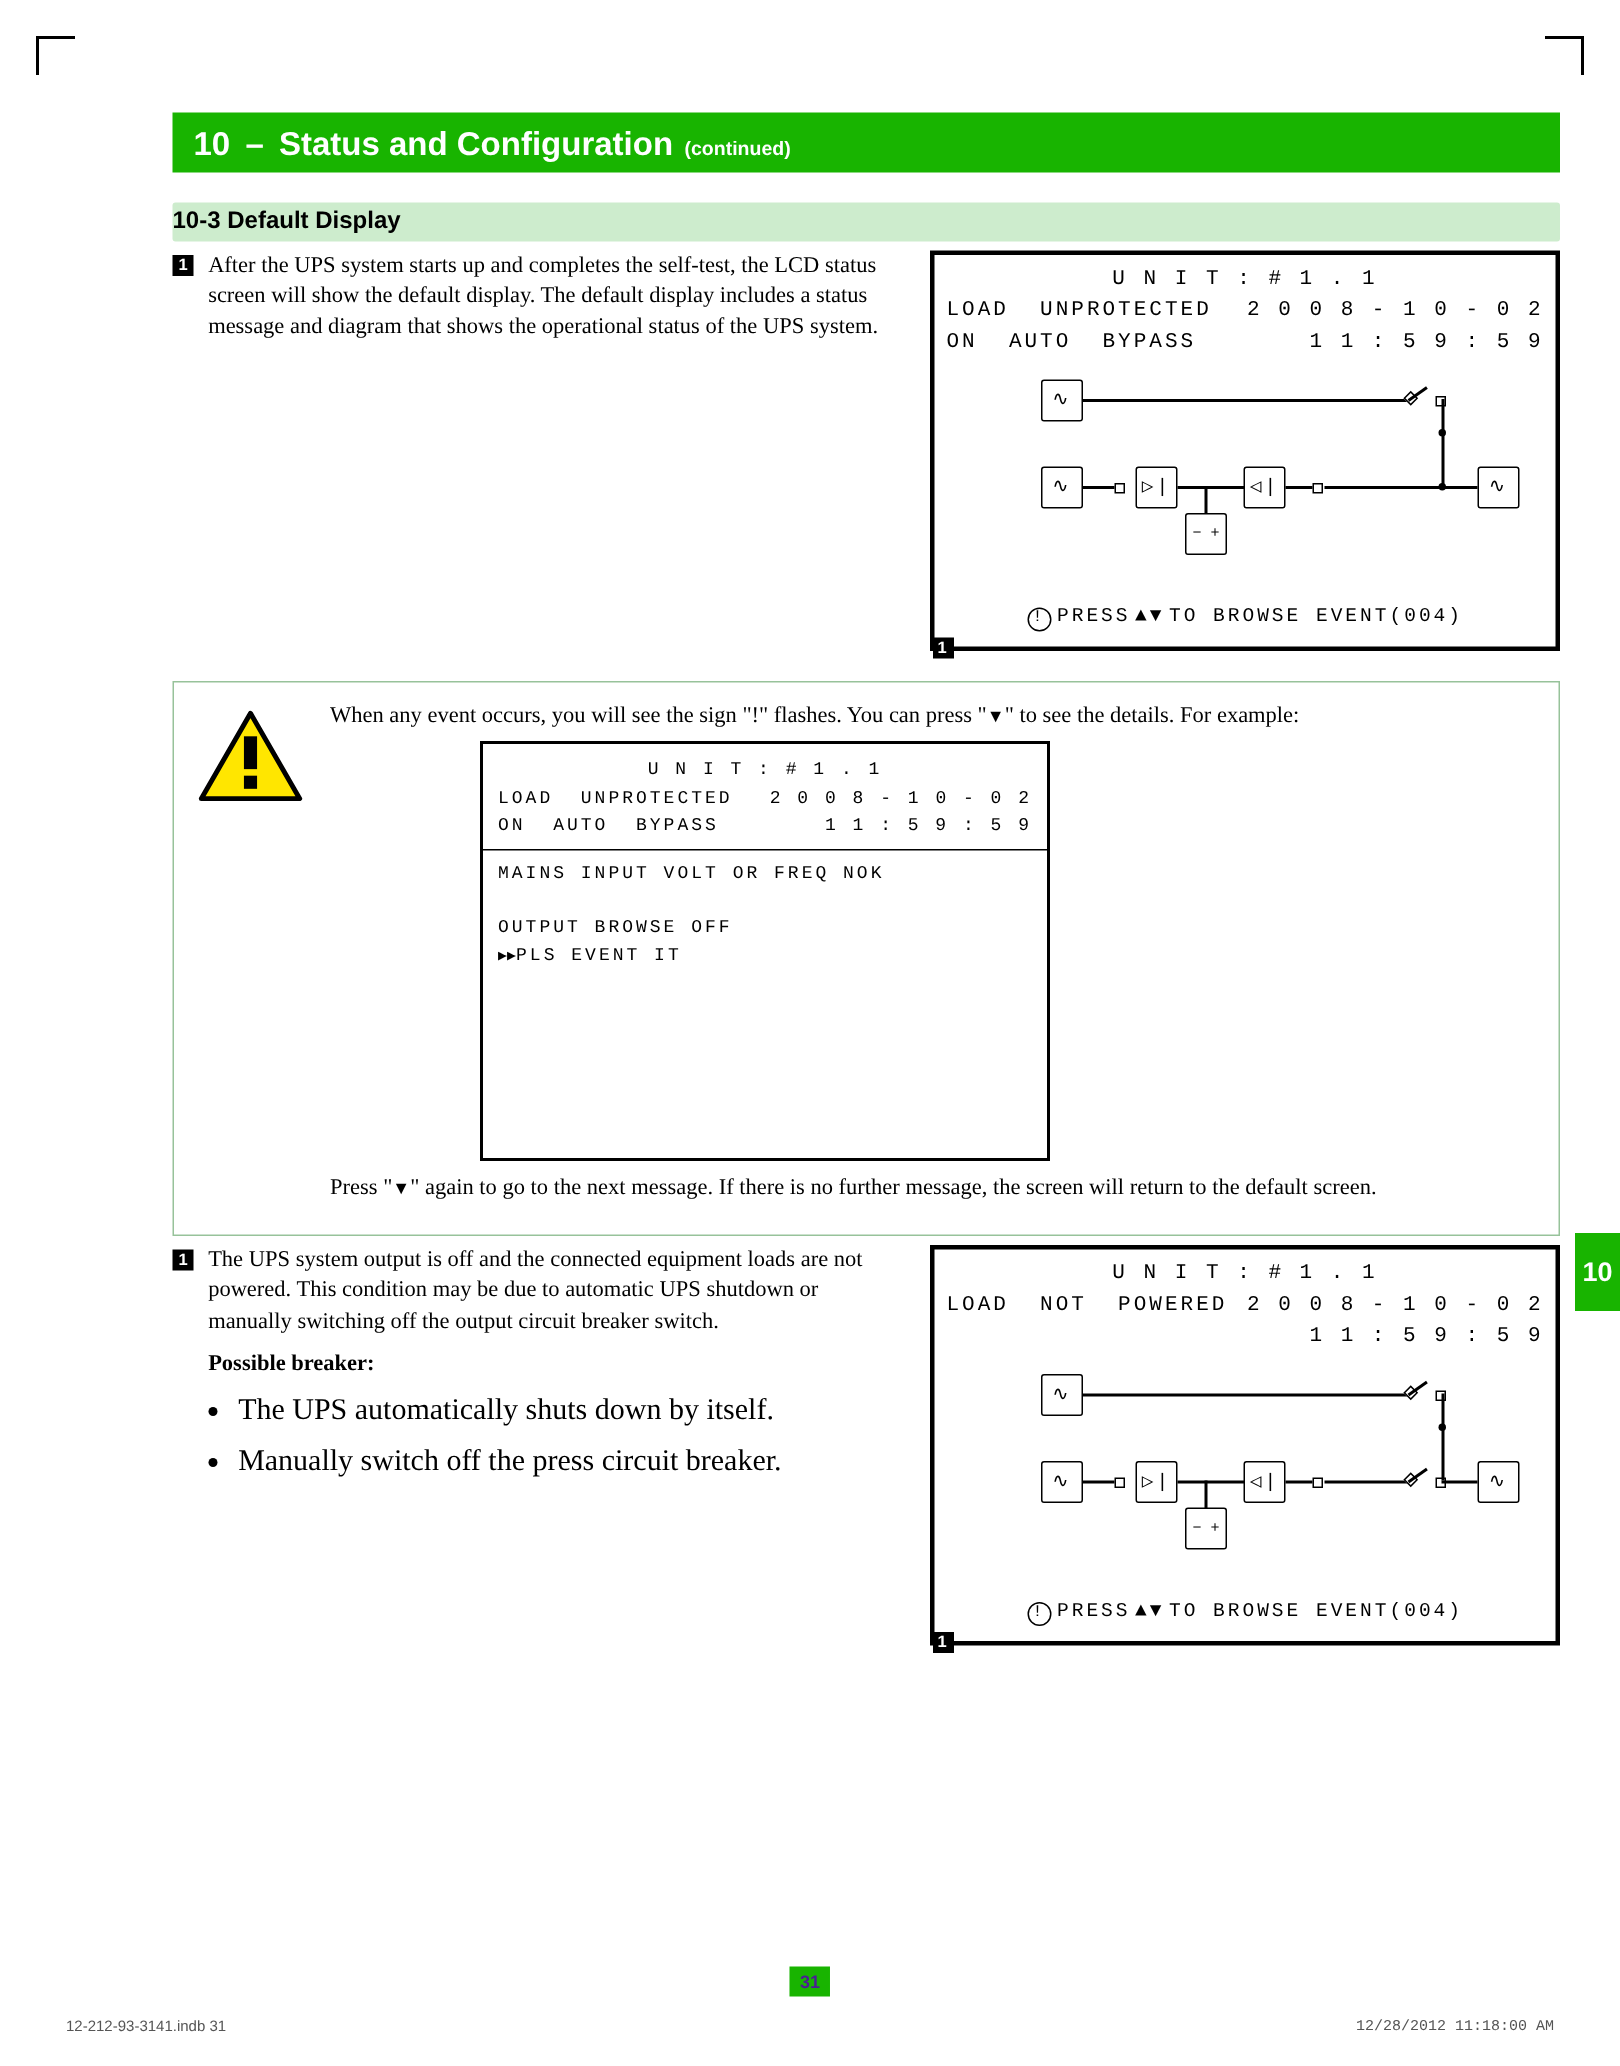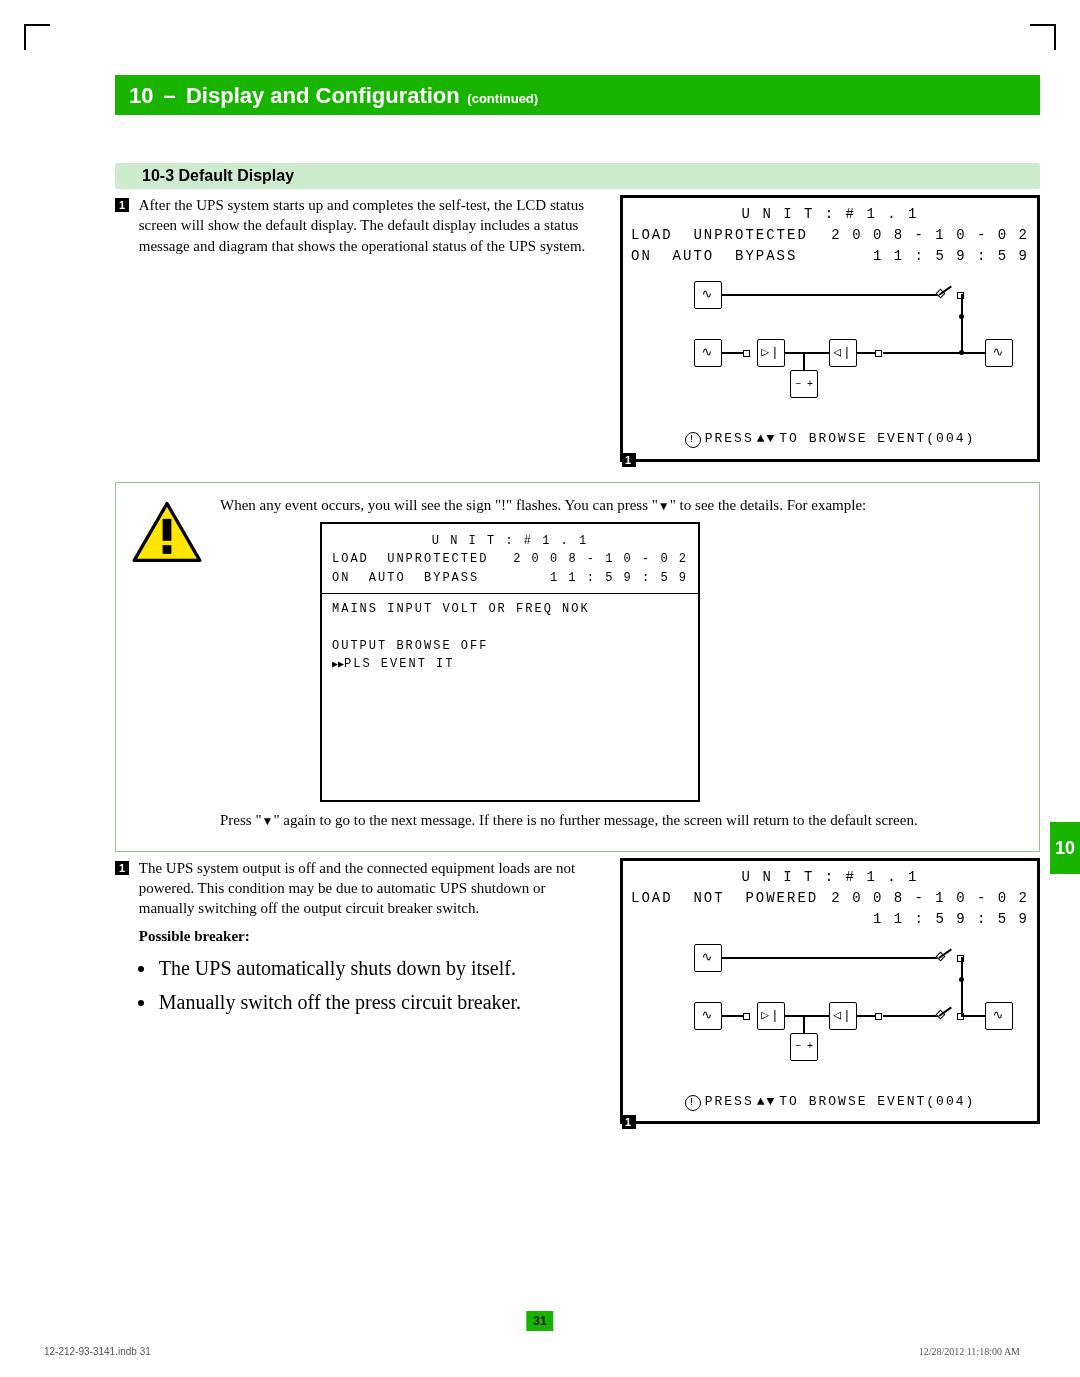--- a/index.html
+++ b/index.html
@@ -7,21 +7,21 @@
   .crop{position:absolute;background:#000}
   .crop.tl-h{left:24px;top:24px;width:26px;height:2px}
   .crop.tl-v{left:24px;top:24px;width:2px;height:26px}
   .crop.tr-h{right:24px;top:24px;width:26px;height:2px}
   .crop.tr-v{right:24px;top:24px;width:2px;height:26px}
   .content{position:absolute;left:115px;right:40px;top:75px;bottom:60px}
   .chapter-bar{background:#18b400;color:#fff;padding:8px 14px 6px;font-family:Arial,Helvetica,sans-serif;font-weight:bold}
   .chapter-bar .num{font-size:22px}
   .chapter-bar .title{font-size:22px;margin-left:4px}
   .chapter-bar .cont{font-size:13px;margin-left:4px}
-  .sec-head{background:#cdeccd;color:#000;font-family:Arial,Helvetica,sans-serif;font-weight:bold;font-size:16px;padding:4px 27px;margin-top:48px;border-radius:2px}
+  .sec-head{background:#cdeccd;color:#000;font-family:Arial,Helvetica,sans-serif;font-weight:bold;font-size:16px;padding:4px 0;margin-top:20px;border-radius:2px}
   .two-col{display:flex;gap:18px;margin-top:6px}
   .col-text{flex:1;font-size:15px;line-height:1.35}
   .num-box{display:inline-block;background:#000;color:#fff;font-family:Arial,Helvetica,sans-serif;font-size:11px;font-weight:bold;width:14px;height:14px;text-align:center;line-height:14px;margin-right:6px;vertical-align:top;margin-top:3px}
   .col-text .body{display:inline-block;width:calc(100% - 24px);vertical-align:top}
   .lcd{box-sizing:border-box;border:3px solid #000;padding:6px 8px 10px;font-family:"Courier New",monospace;font-size:14px;letter-spacing:2px;line-height:1.5;position:relative;background:#fff}
   .lcd .center{text-align:center}
   .lcd .row{display:flex;justify-content:space-between;white-space:pre}
   .lcd-float{position:absolute;left:-1px;bottom:-15px}
   .lcd-float .num-box{margin:0}
   .lcd .diagram{margin:14px 8px 18px;height:130px;position:relative}
@@ -41,41 +41,41 @@
   .note-right .lcd-sm{width:380px;margin:6px 0 8px 100px;border:2px solid #000;padding:8px 10px 12px;font-family:"Courier New",monospace;font-size:12px;letter-spacing:2px;line-height:1.55;box-sizing:border-box;min-height:280px}
   .lcd-sm .row{display:flex;justify-content:space-between;white-space:pre}
   .lcd-sm .center{text-align:center}
   .lcd-sm .sep{border-top:1px solid #000;margin:6px -10px}
   .lcd-sm .tri{display:inline-block;font-size:10px;letter-spacing:0}
   .sec-head2{font-family:Arial,Helvetica,sans-serif;font-weight:bold;font-size:16px;margin-top:14px;padding-left:6px}
   .sub-strong{font-family:"Times New Roman",serif;font-weight:bold;font-size:15px;margin-top:8px}
   .bullets{margin:4px 0 0 0;padding-left:18px;font-size:20px;line-height:1.7}
   .bullets li{padding-left:2px}
   .side-tab{position:absolute;right:0;top:822px;width:30px;height:52px;background:#18b400;color:#fff;font-family:Arial,Helvetica,sans-serif;font-weight:bold;font-size:18px;display:flex;align-items:center;justify-content:center}
-  .page-num{position:absolute;left:50%;transform:translateX(-50%);bottom:46px;background:#18b400;color:#0f172a;font-family:Arial,Helvetica,sans-serif;font-size:12px;font-weight:bold;padding:3px 7px}
+  .page-num{position:absolute;left:50%;transform:translateX(-50%);bottom:46px;background:#18b400;color:#4c1d95;font-family:Arial,Helvetica,sans-serif;font-size:12px;font-weight:bold;padding:3px 7px}
   .foot-left{position:absolute;left:44px;bottom:20px;font-family:Arial,Helvetica,sans-serif;font-size:10px;color:#555}
-  .foot-right{position:absolute;right:60px;bottom:20px;font-family:Liberation Serif, serif;font-size:10px;color:#555}
+  .foot-right{position:absolute;right:44px;bottom:20px;font-family:Liberation Mono, monospace;font-size:10px;color:#555}
   .dn-arrow{display:inline-block;font-size:12px}
   .col-lcd{flex:0 0 420px}
 </style>
 </head>
 <body>
 
 <div class="page">
   <div class="crop tl-h"></div>
   <div class="crop tl-v"></div>
   <div class="crop tr-h"></div>
   <div class="crop tr-v"></div>
 
   <div class="side-tab">10</div>
 
   <div class="content">
 
     <div class="chapter-bar">
-      <span class="num">10</span><span class="title"> – </span><span class="title">Display and Configuration</span><span class="cont"> (continued)</span>
+      <span class="num">10</span><span class="title"> – </span><span class="title">Status and Configuration</span><span class="cont"> (continued)</span>
     </div>
 
     <div class="sec-head">10-3 Default Display</div>
 
     <div class="two-col">
       <div class="col-text">
         <span class="num-box">1</span>
         <span class="body">After the UPS system starts up and completes the self-test, the LCD status screen will show the default display.  The default display includes a status message and diagram that shows the operational status of the UPS system.</span>
       </div>
       <div class="col-lcd">

